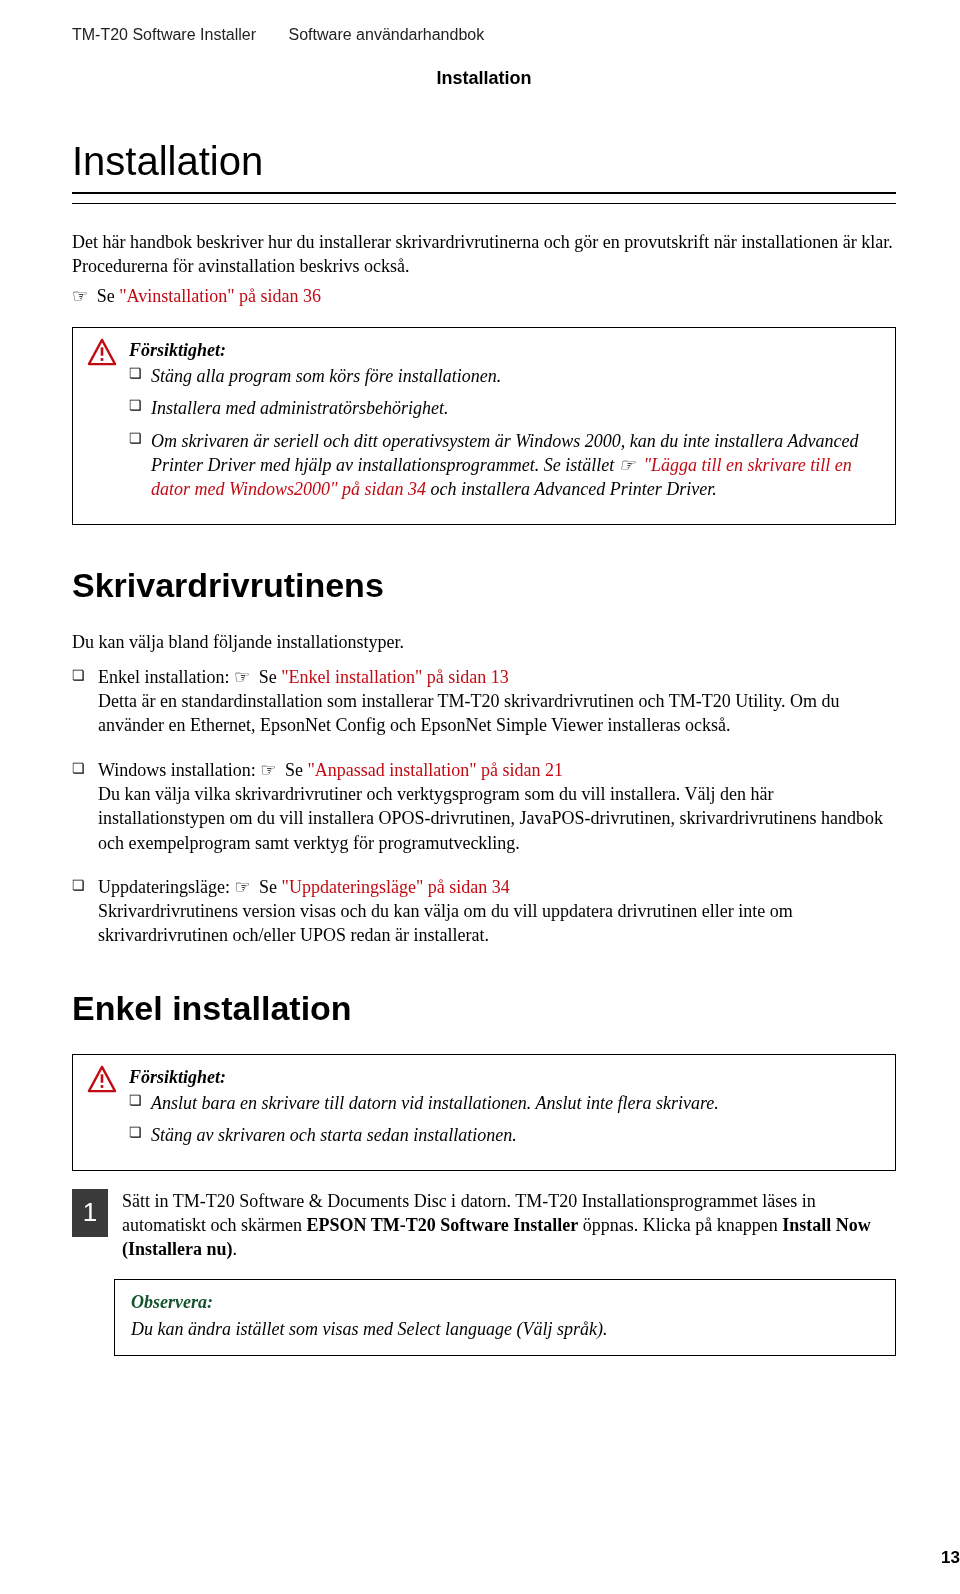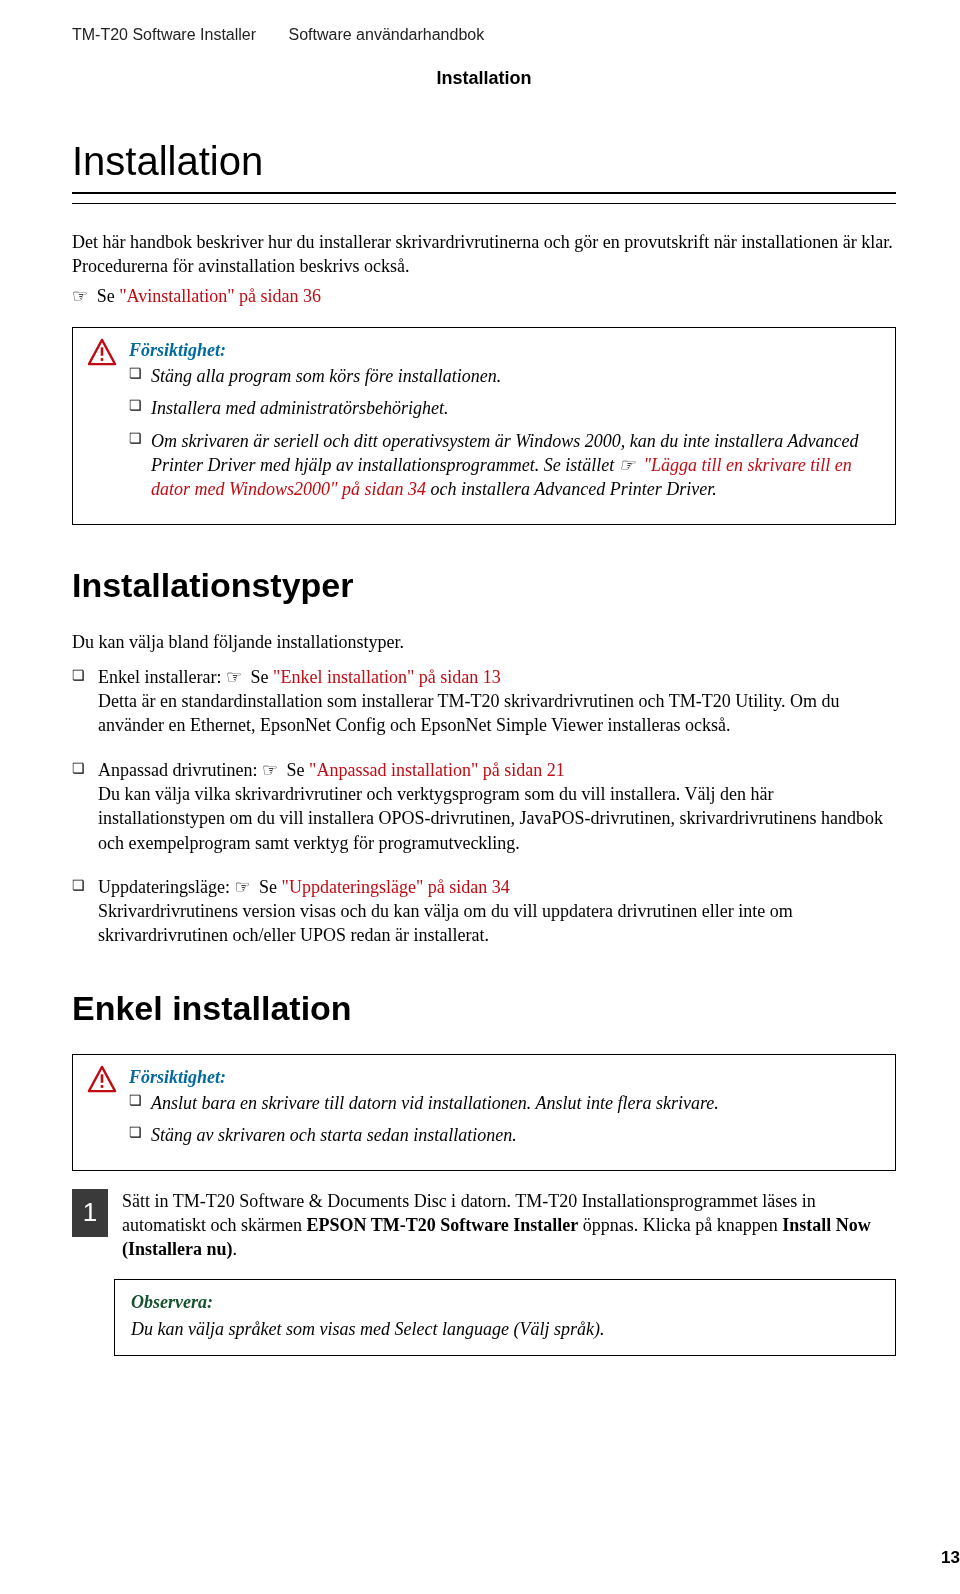--- a/index.html
+++ b/index.html
@@ -78,21 +78,21 @@
   .caution-box .warn-icon {
     position: absolute;
     left: 14px;
     top: 10px;
     width: 30px;
     height: 28px;
     font-style: normal;
   }
   .caution-title, .note-title {
     font-weight: 700;
-    color: #0369a1;
+    color: #000000;
     font-style: italic;
     margin-bottom: 2px;
   }
   .note-title { color: #14532d; }
   ul.box-list {
     list-style: none;
     margin: 0;
     padding: 0;
   }
   ul.box-list > li {
@@ -189,31 +189,31 @@
     <div class="caution-title">Försiktighet:</div>
     <ul class="box-list">
       <li>Stäng alla program som körs före installationen.</li>
       <li>Installera med administratörsbehörighet.</li>
       <li>
         <span>Om skrivaren är seriell och ditt operativsystem är Windows 2000, kan du inte installera Advanced Printer Driver med hjälp av installationsprogrammet. Se istället </span><span class="hand-icon">☞</span> <span class="link-red">"Lägga till en skrivare till en dator med Windows2000" på sidan 34</span><span> och installera Advanced Printer Driver.</span>
       </li>
     </ul>
   </div>
 
-  <h2 class="section">Installationstyper</h2>
+  <h2 class="section">Skrivardrivrutinens</h2>
 
   <p class="body">Du kan välja bland följande installationstyper.</p>
 
   <ul class="body-list">
     <li>
-      <span>Enkel installerar: </span><span class="hand-icon">☞</span> <span>Se </span><span class="link-red">"Enkel installation" på sidan 13</span><br>
+      <span>Enkel installation: </span><span class="hand-icon">☞</span> <span>Se </span><span class="link-red">"Enkel installation" på sidan 13</span><br>
       <span>Detta är en standardinstallation som installerar TM-T20 skrivardrivrutinen och TM-T20 Utility. Om du använder en Ethernet, EpsonNet Config och EpsonNet Simple Viewer installeras också.</span>
     </li>
     <li>
-      <span>Anpassad drivrutinen: </span><span class="hand-icon">☞</span> <span>Se </span><span class="link-red">"Anpassad installation" på sidan 21</span><br>
+      <span>Windows installation: </span><span class="hand-icon">☞</span> <span>Se </span><span class="link-red">"Anpassad installation" på sidan 21</span><br>
       <span>Du kan välja vilka skrivardrivrutiner och verktygsprogram som du vill installera. Välj den här installationstypen om du vill installera OPOS-drivrutinen, JavaPOS-drivrutinen, skrivardrivrutinens handbok och exempelprogram samt verktyg för programutveckling.</span>
     </li>
     <li>
       <span>Uppdateringsläge: </span><span class="hand-icon">☞</span> <span>Se </span><span class="link-red">"Uppdateringsläge" på sidan 34</span><br>
       <span>Skrivardrivrutinens version visas och du kan välja om du vill uppdatera drivrutinen eller inte om skrivardrivrutinen och/eller UPOS redan är installerat.</span>
     </li>
   </ul>
 
   <h2 class="section">Enkel installation</h2>
 
@@ -235,18 +235,18 @@
   <div class="step-row">
     <div class="step-num">1</div>
     <div class="step-text">
       <span>Sätt in TM-T20 Software &amp; Documents Disc i datorn. TM-T20 Installationsprogrammet läses in automatiskt och skärmen </span><b>EPSON TM-T20 Software Installer</b><span> öppnas. Klicka på knappen </span><b>Install Now (Installera nu)</b><span>.</span>
     </div>
   </div>
 
   <div class="note-box">
     <div class="note-title">Observera:</div>
     <div>
-      <span>Du kan välja språket som visas med </span><span style="font-style:italic;font-weight:400">Select language (Välj språk)</span><span>.</span>
+      <span>Du kan ändra istället som visas med </span><span style="font-style:italic;font-weight:400">Select language (Välj språk)</span><span>.</span>
     </div>
   </div>
 
   <div class="page-num">13</div>
 </div>
 
 </body></html>

